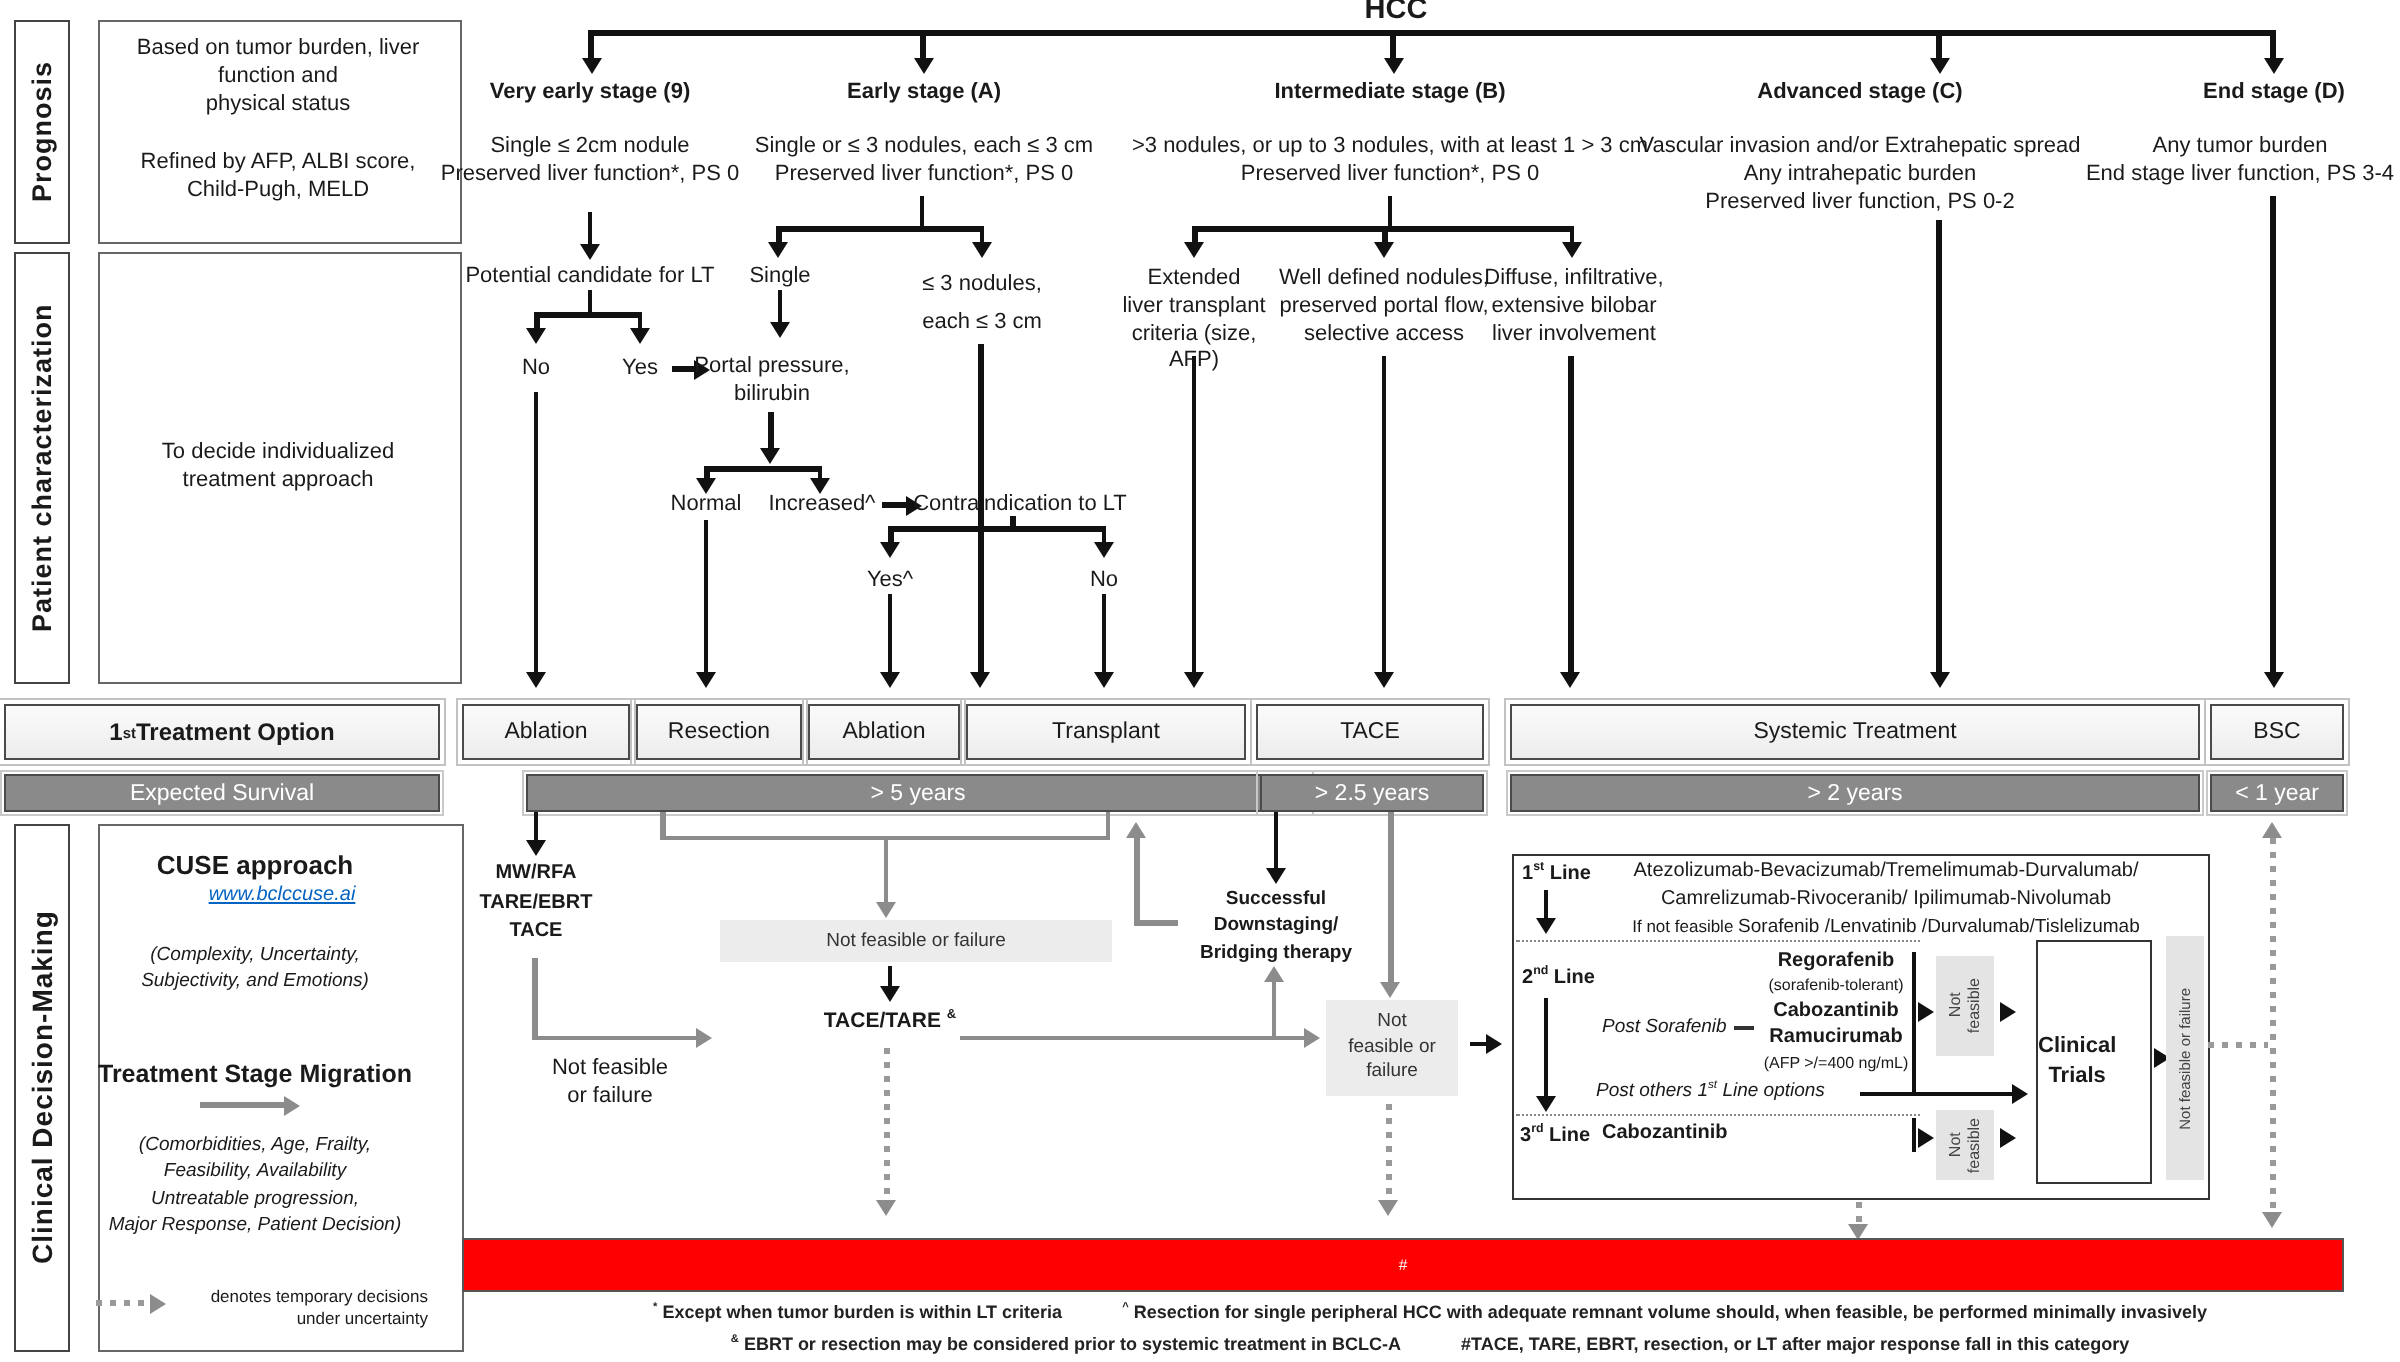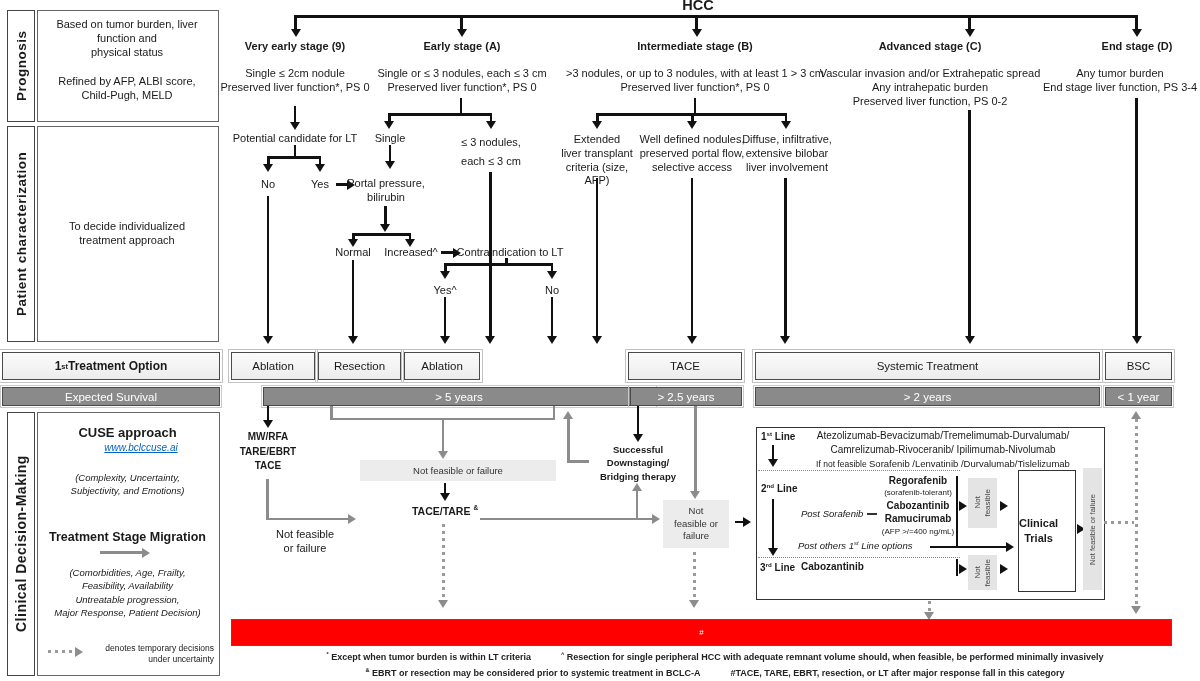--- a/index.html
+++ b/index.html
@@ -23,21 +23,21 @@
   .ah.down{border-left:5px solid transparent;border-right:5px solid transparent;border-top:8px solid #111;}
   .ah.up{border-left:5px solid transparent;border-right:5px solid transparent;border-bottom:8px solid #111;}
   .ah.right{border-top:5px solid transparent;border-bottom:5px solid transparent;border-left:8px solid #111;}
   .ah.g.down{border-top-color:#8c8c8c;}
   .ah.g.up{border-bottom-color:#8c8c8c;}
   .ah.g.right{border-left-color:#8c8c8c;}
   
   .tab{border:1.5px solid #444;background:#fff;}
   .vtext{writing-mode:vertical-rl;transform:rotate(180deg);display:flex;align-items:center;justify-content:center;
          font-weight:bold;font-size:13.5px;letter-spacing:.5px;}
-  .sbox{border:1.5px solid #666;background:#fff;}
+  .sbox{border:1.5px solid #666;background:#fff;margin-left:12px;}
   
   .tbox{border:1.5px solid #4a4a4a;outline:1px solid #c2c2c2;outline-offset:2px;
         background:linear-gradient(#fbfbfb,#ececec);display:flex;align-items:center;justify-content:center;
         font-size:11.5px;}
   .surv{background:#8a8a8a;border:1px solid #4a4a4a;outline:1px solid #c9c9c9;outline-offset:1px;
         color:#fff;display:flex;align-items:center;justify-content:center;font-size:11.5px;}
   .gbox{background:#ececec;display:flex;align-items:center;justify-content:center;font-size:9.5px;color:#333;}
   .vbar{background:#e4e4e4;display:flex;align-items:center;justify-content:center;color:#444;}
   .vbar .vtxt{writing-mode:vertical-rl;transform:rotate(180deg);font-size:8px;text-align:center;white-space:pre-line;line-height:1.2;}
   .node{font-size:11px;line-height:1.25;}
@@ -221,20 +221,23 @@
 
   <div class="abs tbox" style="left:231px;top:352px;width:82px;height:26px;">
       <span>Ablation</span>
     </div>
   <div class="abs tbox" style="left:318px;top:352px;width:81px;height:26px;">
       <span>Resection</span>
     </div>
   <div class="abs tbox" style="left:404px;top:352px;width:74px;height:26px;">
       <span>Ablation</span>
     </div>
+  <div class="abs tbox" style="left:483px;top:352px;width:138px;height:26px;">
+      <span>Transplant</span>
+    </div>
   <div class="abs tbox" style="left:628px;top:352px;width:112px;height:26px;">
       <span>TACE</span>
     </div>
   <div class="abs tbox" style="left:755px;top:352px;width:343px;height:26px;">
       <span>Systemic Treatment</span>
     </div>
   <div class="abs tbox" style="left:1105px;top:352px;width:65px;height:26px;">
       <span>BSC</span>
     </div>
 

